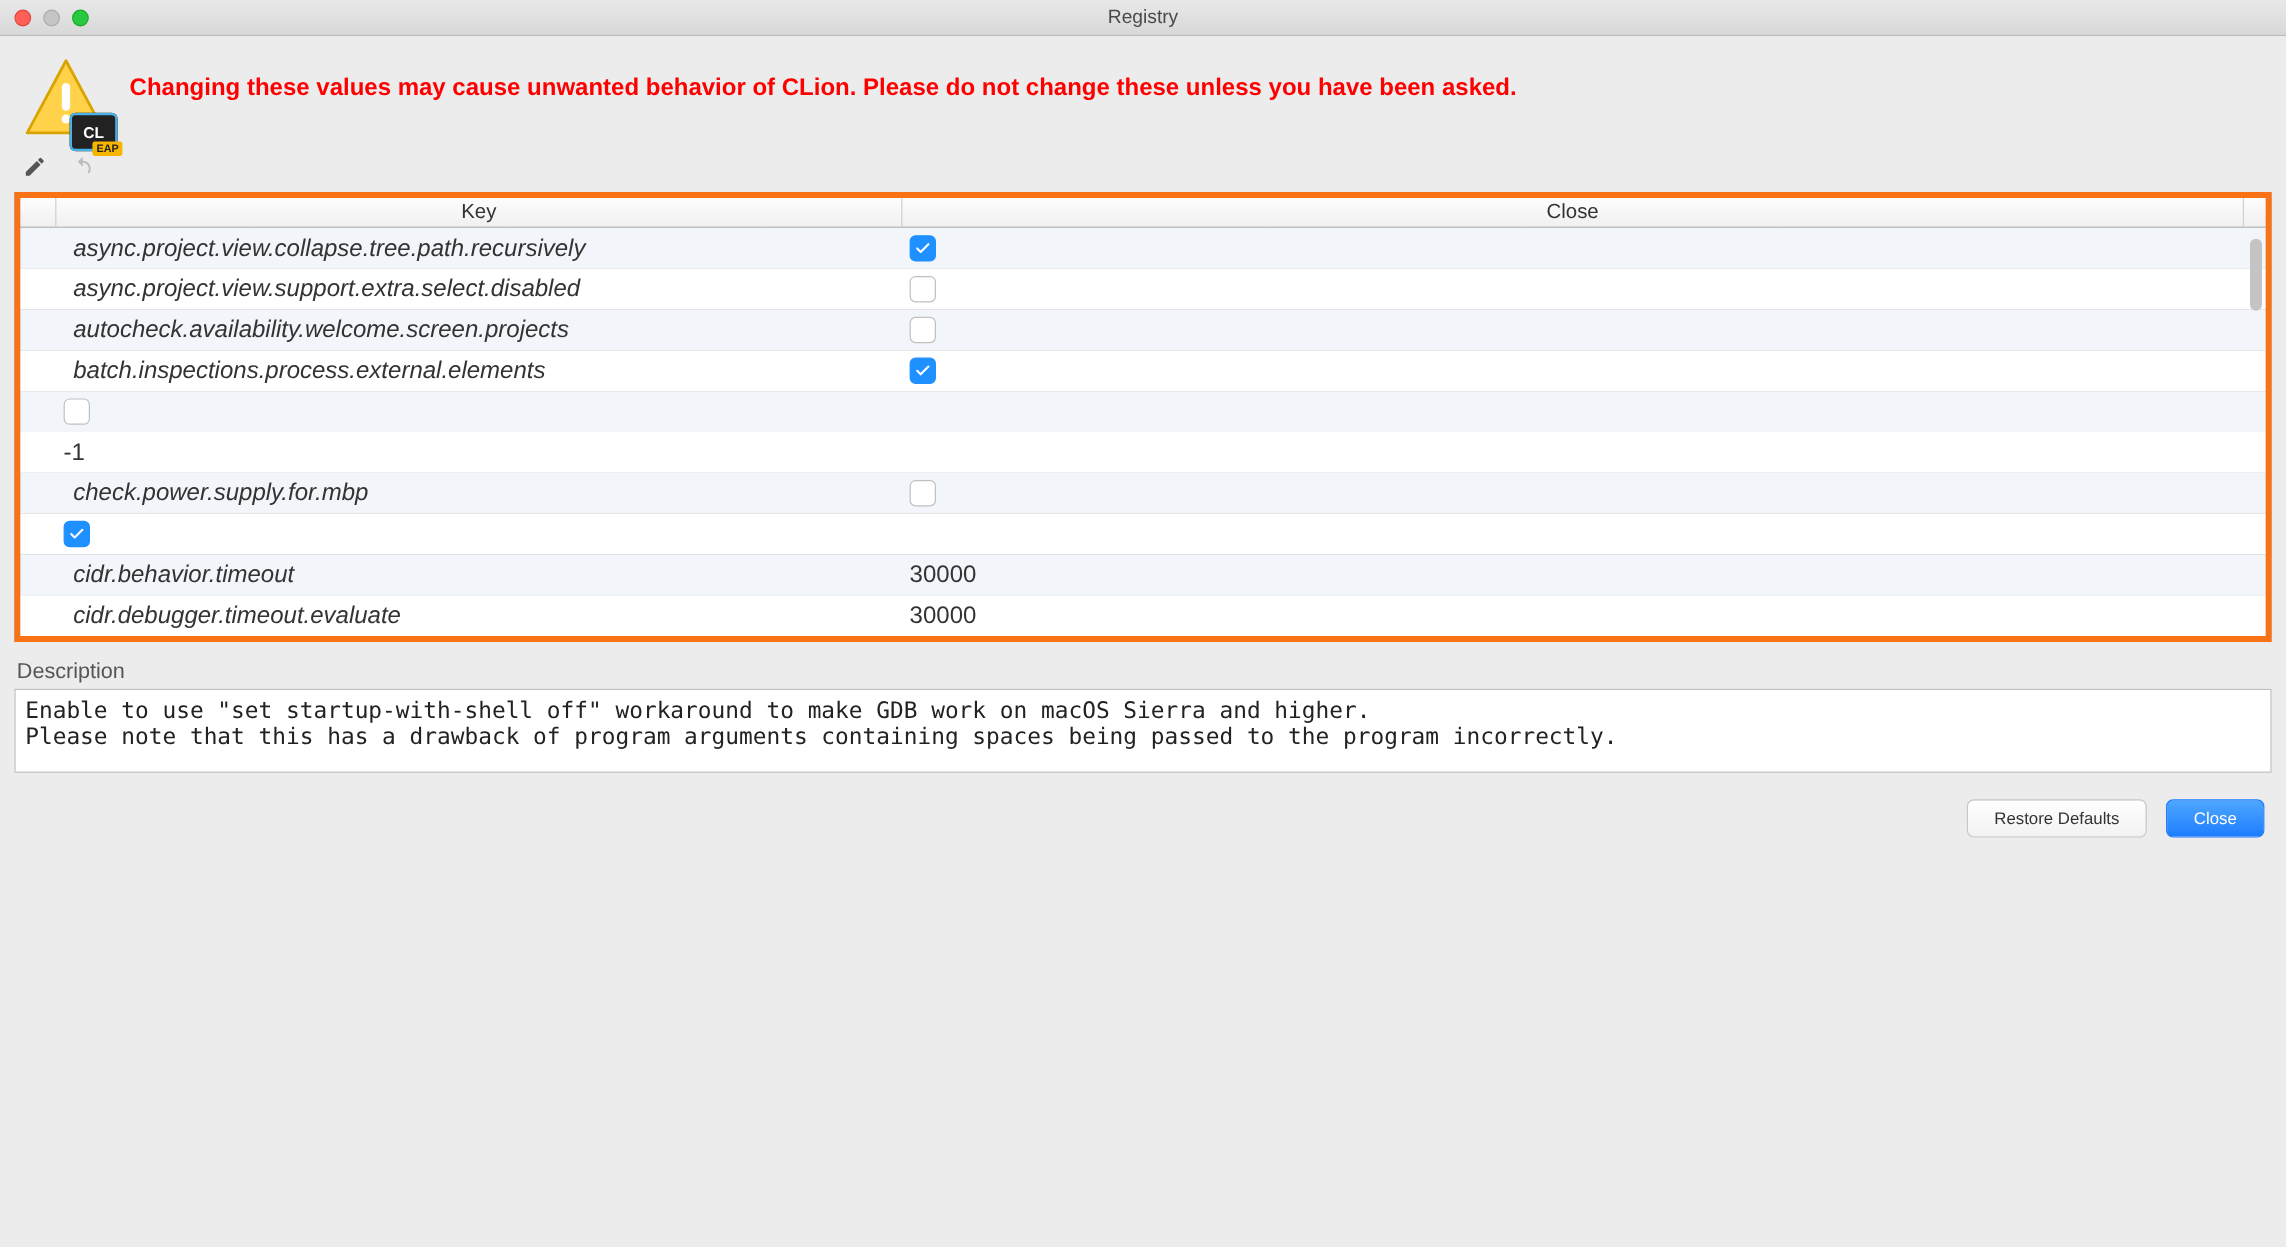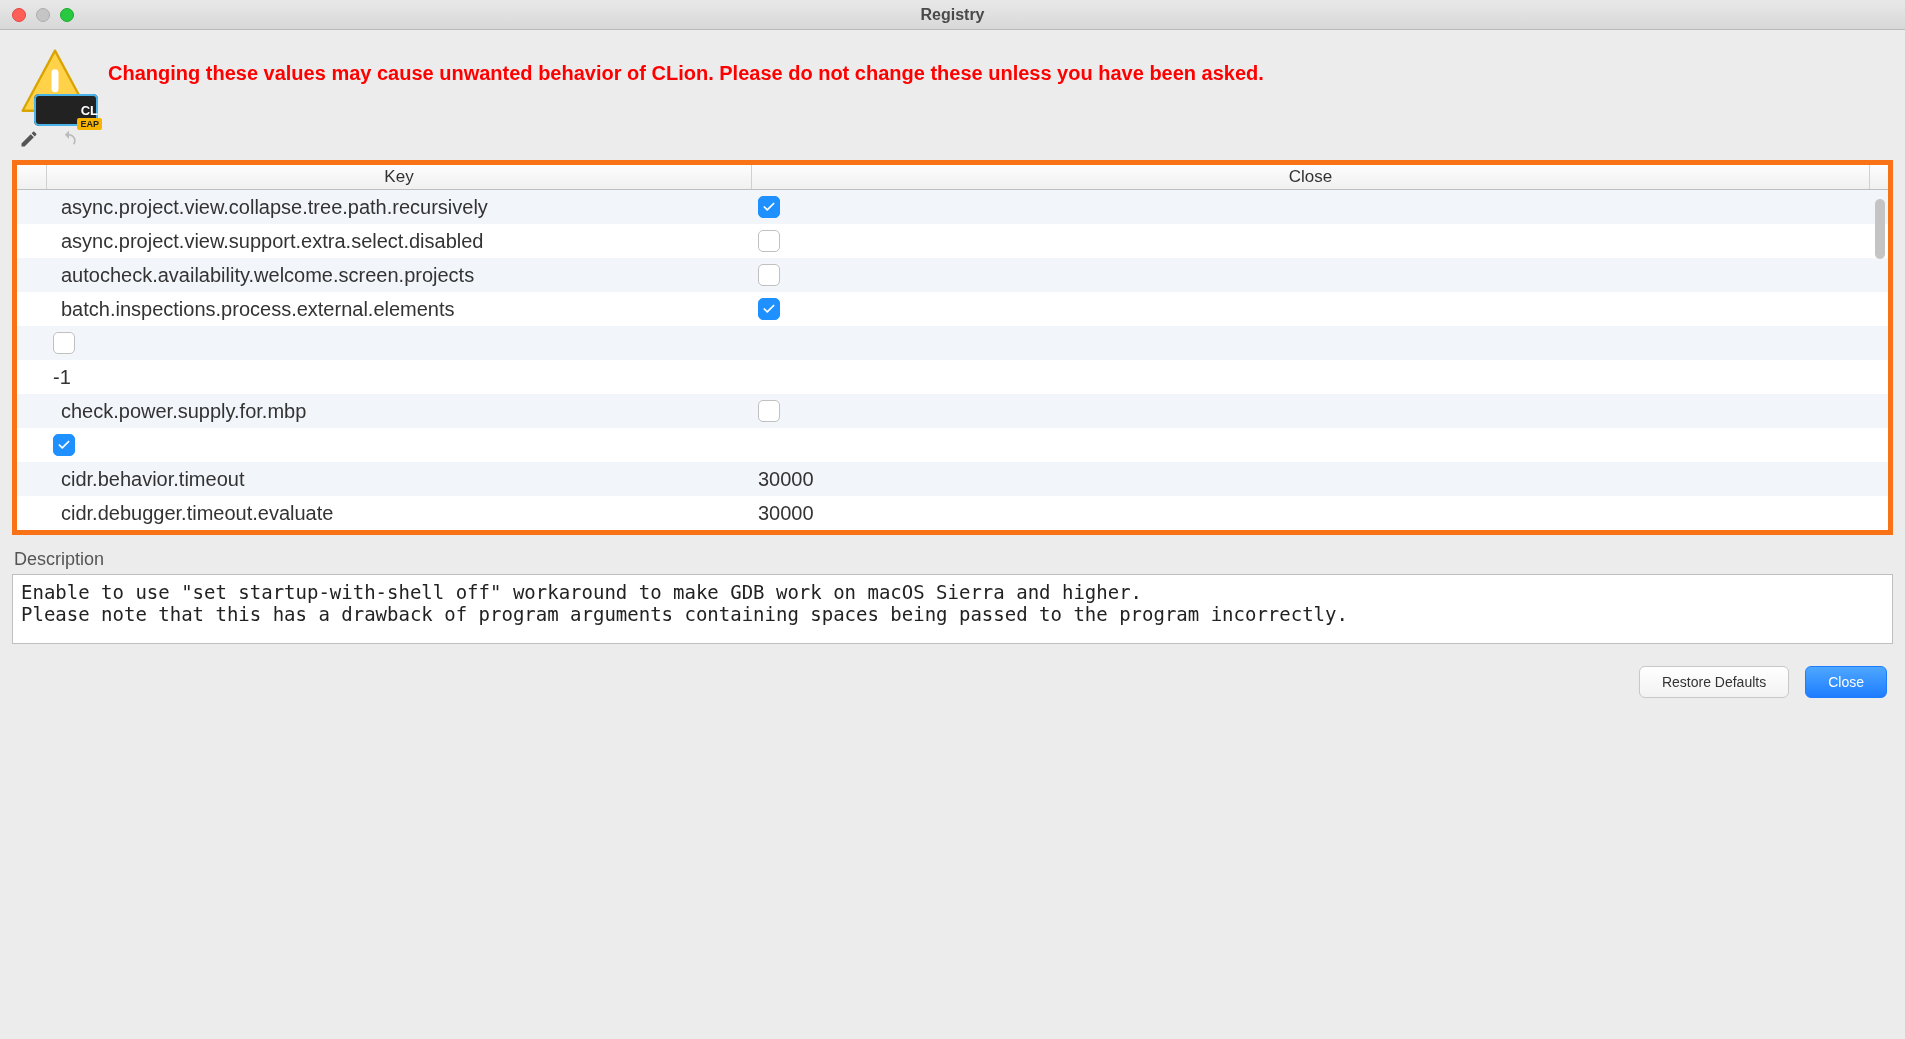--- a/index.html
+++ b/index.html
@@ -17,30 +17,30 @@
   align-items: center;
   position: relative;
 }
 .traffic { display: flex; gap: 10px; padding-left: 12px; }
 .tl { width: 14px; height: 14px; border-radius: 50%; }
 .tl.red { background: #ff5f57; border: 0.5px solid #e24640; }
 .tl.yellow { background: #c5c5c5; border: 0.5px solid #adadad; }
 .tl.green { background: #28c940; border: 0.5px solid #1aab2b; }
 .titlebar-title {
   position: absolute; left: 0; right: 0; text-align: center;
-  font-size: 16px; color: #4a4a4a; font-weight: 700; pointer-events: none;
+  font-size: 16px; color: #4a4a4a; font-weight: 400; pointer-events: none;
 }
 .header {
   display: flex; align-items: flex-start; padding: 16px 18px 6px 18px; gap: 16px;
 }
 .warn-icon { width: 74px; height: 74px; position: relative; flex-shrink: 0; }
 .warn-icon svg { width: 74px; height: 74px; }
 .overlay-badge {
-  position: absolute; right: -6px; bottom: -6px; width: 64px; height: 32px;
-  background: #222; border-radius: 5px; display: flex; align-items: center; justify-content: flex-end;
+  position: absolute; right: -6px; bottom: -6px; width: 40px; height: 32px;
+  background: #222; border-radius: 5px; display: flex; align-items: center; justify-content: center;
   color: white; font-weight: 700; font-size: 13px;
   box-shadow: 0 0 0 2px #49b2e8 inset;
 }
 .overlay-badge .eap {
   position: absolute; bottom: -4px; right: -4px; background: #f7b500;
   font-size: 9px; padding: 1px 3px; color: #222; font-weight: 700; border-radius: 2px;
 }
 .warning-text { color: #ff0000; font-weight: 700; font-size: 20px; padding-top: 14px; line-height: 1.3; }
 .toolbar { display: flex; gap: 18px; padding: 2px 18px 10px 18px; }
 .tool-btn { width: 22px; height: 22px; display: flex; align-items: center; justify-content: center; color: #666; cursor: pointer; }
@@ -54,21 +54,21 @@
 }
 .th-gutter { width: 30px; border-right: 1px solid #d0d0d0; }
 .th-key { flex: 0 0 705px; border-right: 1px solid #d0d0d0; text-align: center; padding: 2px 0; }
 .th-value { flex: 1; text-align: center; padding: 2px 0; border-right: 1px solid #d0d0d0; }
 .th-sb { width: 18px; }
 .tbody { position: relative; }
 .row { display: flex; height: 34px; align-items: center; }
 .row:nth-child(odd) { background: #f2f5fa; }
 .row:nth-child(even) { background: #ffffff; }
 .cell-gutter { width: 30px; height: 100%; }
-.cell-key { flex: 0 0 705px; padding-left: 14px; font-size: 20px; color: #333; height: 100%; display: flex; align-items: center; }
+.cell-key { flex: 0 0 705px; padding-left: 14px; font-size: 20px; color: #333; height: 100%; display: flex; align-items: center; font-style: italic; }
 .cell-value { flex: 1; padding-left: 6px; font-size: 20px; color: #333; height: 100%; display: flex; align-items: center; }
 .row.selected .cell-key { background: #0a5fff; color: #fff; }
 .checkbox {
   width: 22px; height: 22px; border-radius: 5px; border: 1px solid #c0c0c0;
   background: #fff; display: inline-flex; align-items: center; justify-content: center;
 }
 .checkbox.checked {
   background: #1e90ff; border-color: #1e90ff;
 }
 .checkbox.checked svg { width: 14px; height: 14px; }

